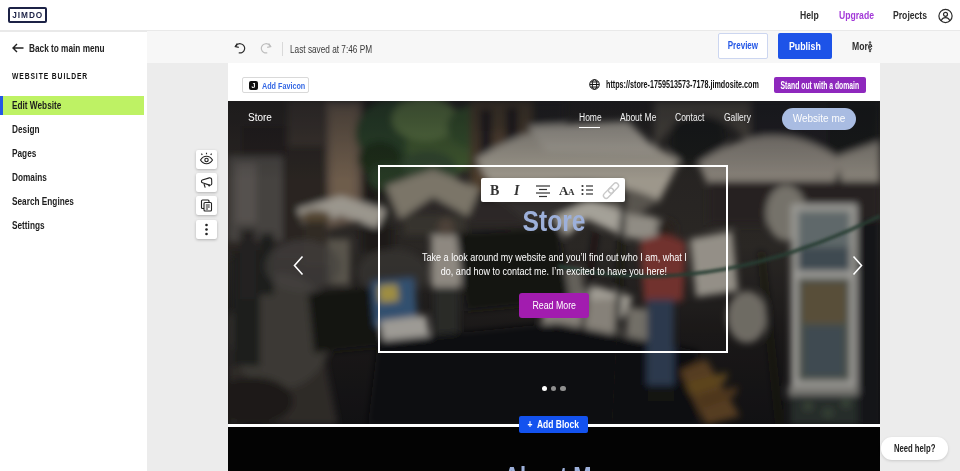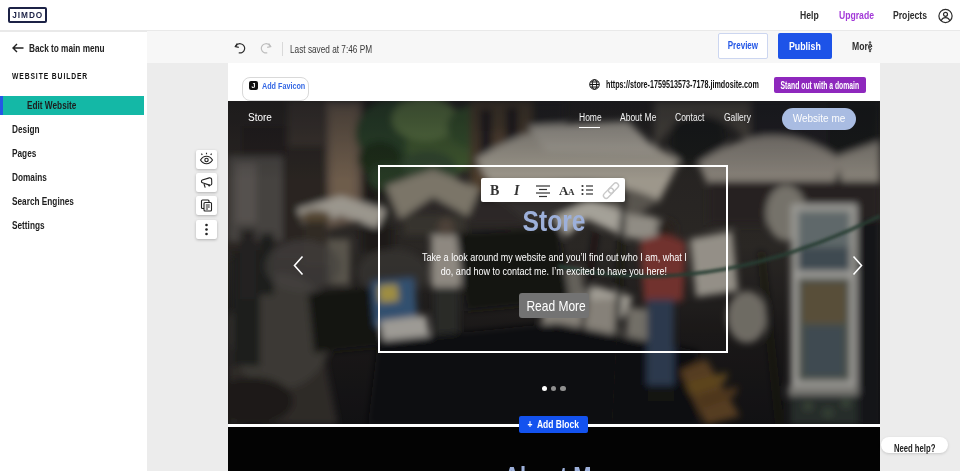--- a/index.html
+++ b/index.html
@@ -20,28 +20,28 @@
   .vdiv { position:absolute; left:135px; top:11px; width:1px; height:14px; background:#d9d9d9; }
   #previewbtn { position:absolute; left:571px; top:2px; width:50px; height:26px; background:#fff; border:1px solid #ccd6f0; border-radius:2px; color:#2457e6; font-size:10px; font-weight:bold; text-align:center; line-height:24px; }
   #publishbtn { position:absolute; left:631px; top:2px; width:54px; height:26px; background:#1d53e8; border-radius:2px; color:#fff; font-size:11px; font-weight:bold; text-align:center; line-height:26px; }
   #morebtn { position:absolute; left:694px; top:9px; font-size:11.5px; font-weight:bold; color:#2d2d2d; line-height:13px;padding-left:11px; }
 
   
   #sidebar { position:absolute; left:0; top:31px; width:147px; height:464px; background:#fff; border-top:1px solid #e9e9e9; z-index:20; }
   #backmenu { position:absolute; left:29px; top:10px; font-size:11px; font-weight:bold; color:#222; line-height:13px; }
   #wb { position:absolute; left:12px; top:39px; font-size:9px; font-weight:bold; letter-spacing:1.2px; color:#111; }
   .mitem { position:absolute; left:0; width:144px; height:19px; font-size:11px; font-weight:bold; color:#1d1d1d; line-height:19px; padding-left:12px; }
-  .mitem.active { background:#14b8a6; border-left:3px solid #2457e6; padding-left:24px; }
+  .mitem.active { background:#bef264; border-left:3px solid #2457e6; padding-left:9px; }
 
   
   #canvas { position:absolute; left:147px; top:63px; width:813px; height:408px; background:#ececec; }
 
   
   #urlbar { position:absolute; left:228px; top:63px; width:652px; height:38px; background:#fff; z-index:10; }
-  #favbtn { position:absolute; left:242px; top:77px; width:67px; height:24px; border:1px solid #d9d9d9; border-radius:8px; background:#fff; z-index:11; white-space:nowrap; }
+  #favbtn { position:absolute; left:242px; top:77px; width:67px; height:16px; border:1px solid #d9d9d9; border-radius:2px; background:#fff; z-index:11; white-space:nowrap; }
   #favbtn .j { position:absolute; left:6px; top:3px; width:9px; height:9px; background:#111; border-radius:2px; color:#fff; font-size:7px; font-weight:bold; text-align:center; line-height:9px; }
   #favbtn .t { position:absolute; left:19px; top:3px; font-size:9px; font-weight:bold; color:#3568e4; line-height:10px; }
   #urltext { position:absolute; left:606px; top:79px; font-size:10px; font-weight:bold; color:#111; z-index:11; transform:scaleX(0.72); transform-origin:0 50%; white-space:nowrap; }
   #domainbtn { position:absolute; left:774px; top:77px; width:92px; height:16px; background:#8e28bd; border-radius:2px; color:#fff; font-size:10px; font-weight:bold; z-index:11; display:flex; align-items:center; justify-content:center; }
   #domainbtn span { flex:0 0 auto; white-space:nowrap; }
 
   
   .ftool { position:absolute; left:196px; width:21px; height:19px; background:#fff; box-shadow:0 1px 3px rgba(0,0,0,0.25); border-radius:2px; z-index:12; }
 
   
@@ -54,32 +54,32 @@
   
   #selbox { position:absolute; left:378px; top:165px; width:350px; height:188px; border:2px solid #fff; z-index:9; }
 
   
   #edittb { position:absolute; left:481px; top:178px; width:144px; height:24px; background:#fff; border-radius:2px; box-shadow:0 1px 4px rgba(0,0,0,0.3); z-index:10; }
 
   #sitetitle { position:absolute; left:228px; top:205px; width:652px; text-align:center; font-size:29px; font-weight:bold; color:#9db0da; z-index:9; }
   #sitetitle span { display:inline-block; transform:scaleX(0.85); transform-origin:50% 50%; }
   #sitetext { position:absolute; left:228px; top:250px; width:652px; text-align:center; font-size:11px; line-height:14px; color:#fff; z-index:9; }
   #sitetext span { display:inline-block; transform:scaleX(0.82); transform-origin:50% 50%; white-space:nowrap; }
-  #readmore { position:absolute; left:519px; top:293px; width:70px; height:25px; background:#737373; border-radius:3px; color:#fff; font-size:15px; text-align:center; line-height:25px; z-index:9; }
+  #readmore { position:absolute; left:519px; top:293px; width:70px; height:25px; background:#a21caf; border-radius:3px; color:#fff; font-size:11px; text-align:center; line-height:25px; z-index:9; }
   .dot { position:absolute; width:5.5px; height:5.5px; border-radius:50%; z-index:9; }
 
   
   #divider { position:absolute; left:228px; top:424px; width:652px; height:3px; background:#fff; z-index:10; }
   #blacksec { position:absolute; left:228px; top:427px; width:652px; height:44px; background:#030303; z-index:6; overflow:hidden; }
   #aboutme { position:absolute; left:0; top:35px; width:652px; text-align:center; font-size:25px; font-weight:bold; color:#9db0da; }
   #aboutme span { display:inline-block; transform:scaleX(0.875); }
   #addblock { position:absolute; left:519px; top:416px; width:69px; height:17px; background:#1352ef; border-radius:2px; color:#fff; font-size:10px; font-weight:bold; text-align:center; line-height:17px; z-index:12; }
   #addblock span { display:inline-block; transform:scaleX(0.85); white-space:nowrap; }
 
-  #needhelp { position:absolute; left:881px; top:437px; width:67px; height:16px; background:#fff; box-shadow:0 1px 3px rgba(0,0,0,0.15); font-size:11px; font-weight:bold; color:#222; text-align:center; line-height:23px; z-index:12;border-radius:11px; }
+  #needhelp { position:absolute; left:881px; top:437px; width:67px; height:23px; background:#fff; box-shadow:0 1px 3px rgba(0,0,0,0.15); font-size:11px; font-weight:bold; color:#222; text-align:center; line-height:23px; z-index:12;border-radius:11px; }
 </style>
 </head>
 <body>
 
 <div id="topbar">
   <div id="logo"><span class="cxc" style="letter-spacing:1px;transform:scaleX(0.92)">JIMDO</span></div>
   <div class="topright" style="left:800px"><span class="cx">Help</span></div>
   <div class="topright" style="left:839px;color:#a238d8"><span class="cx">Upgrade</span></div>
   <div class="topright" style="left:893px"><span class="cx">Projects</span></div>
   <svg class="abs" style="left:938px;top:8px;z-index:31" width="15" height="16" viewBox="0 0 15 16">

